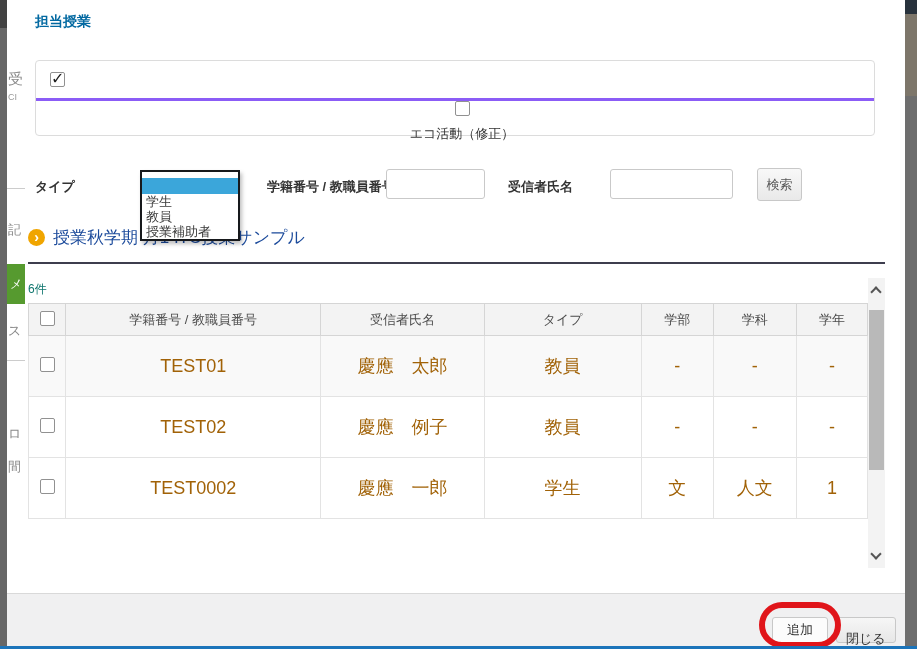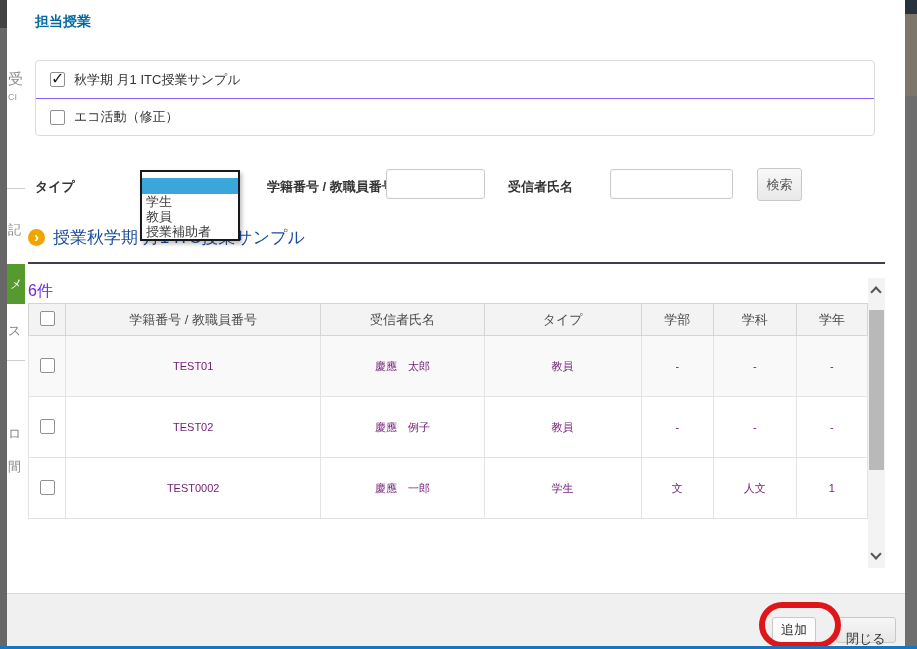--- a/index.html
+++ b/index.html
@@ -32,21 +32,21 @@
   .sem-btn.first { width:57px; border-radius:4px 0 0 4px; border-right:1px solid rgba(0,0,0,0.12); }
   .sem-btn.mid { width:57px; border-right:1px solid rgba(0,0,0,0.12); }
   .sem-btn.last { width:60px; border-radius:0 4px 4px 0; }
   .sem-btn.active { background:linear-gradient(#ee7d26,#df5f04); }
 
   
   .class-box { position:absolute; left:35px; top:60px; width:840px; background:#fff;
                border:1px solid #dcdcdc; border-radius:4px; z-index:2; }
   .class-row { height:37px; display:flex; align-items:center; padding-left:14px; gap:9px;
                font-size:13px; color:#333; cursor:pointer; }
-  .class-row + .class-row { border-top:1px solid #8b5cf6; }
+  .class-row + .class-row { border-top:3px solid #8b5cf6;flex-direction:column; }
 
   .cb { width:15px; height:15px; border:1px solid #919191; background:#fff; border-radius:2px;
         position:relative; flex:0 0 auto; display:inline-block; }
   .cb.checked::after { content:"✓"; position:absolute; top:-4px; left:0px; font-size:16px;
                        font-weight:bold; color:#1a1a1a; }
 
   
   .flt-label { position:absolute; font-size:13px; font-weight:bold; color:#333; z-index:2; }
   .type-label { left:35px; top:178px; }
   .id-label   { left:267px; top:178px; }
@@ -68,43 +68,43 @@
                cursor:pointer; white-space:nowrap; overflow:hidden; }
 
   
   .section-heading { position:absolute; left:28px; top:226px; display:flex; align-items:center; gap:8px;
                      z-index:3; width:850px; overflow:hidden; white-space:nowrap; }
   .heading-icon { width:17px; height:17px; border-radius:50%; background:#f0a500; color:#fff;
                   font-size:14px; font-weight:bold; line-height:16px; text-align:center; flex:0 0 auto; }
   .heading-icon::before { content:"›"; }
   .heading-text { font-size:17px; color:#1b4a9b; }
   .divider { position:absolute; left:28px; top:262px; width:857px; height:2px; background:#3e3e4e; z-index:2; }
-  .count { position:absolute; left:28px; top:281px; font-size:16px; color:#6d28d9; z-index:2; }
+  .count { position:absolute; left:28px; top:281px; font-size:12px; color:#0f766e; z-index:2; }
 
   
   table.recips { position:absolute; left:28px; top:303px; width:840px; border-collapse:collapse;
                  table-layout:fixed; z-index:2; background:#fff; }
   table.recips th { height:32px; background:#f3f3f3; border:1px solid #d5d5d5; font-size:13px;
                     font-weight:normal; color:#4c4c4c; text-align:center; }
-  table.recips td { height:61px; border:1px solid #e3e3e3; font-size:11px; color:#701a75; text-align:center; }
+  table.recips td { height:61px; border:1px solid #e3e3e3; font-size:18px; color:#a16207; text-align:center; }
   tr.alt td { background:#f9f9f9; }
   .col-cb { width:37px; } .col-id { width:255px; } .col-name { width:163px; } .col-type { width:157px; }
   .col-fac { width:72px; } .col-dept { width:83px; } .col-year { width:71px; }
 
   
   .scrollbar { position:absolute; left:868px; top:278px; width:17px; height:290px; background:#f3f3f3; z-index:4; }
   .sb-thumb { position:absolute; left:1px; top:32px; width:15px; height:160px; background:#b9b9b9; cursor:pointer; }
   .chev { position:absolute; left:4px; width:8px; height:8px; border-left:2px solid #555; border-top:2px solid #555; cursor:pointer; }
   .chev-up { top:10px; transform:rotate(45deg); }
   .chev-down { bottom:10px; transform:rotate(-135deg); }
 
   
   .footer { position:absolute; left:7px; top:593px; width:898px; height:53px; background:#f0f0f1;
             border-top:1px solid #d9d9d9; z-index:5; }
-  .add-btn { position:absolute; left:772px; top:617px; height:26px; padding:0 8px; font-size:13px;
+  .add-btn { position:absolute; left:772px; top:617px; height:26px; padding:0 14px; font-size:13px;
              color:#333; background:#fcfcfc; border:1px solid #c8c8c8; border-radius:3px; cursor:pointer; z-index:6; }
   .close-btn { position:absolute; left:836px; top:617px; height:26px; padding:12px 9px; font-size:13px;
                color:#333; background:linear-gradient(#f6f6f6,#e7e7e7); border:1px solid #c8c8c8;
                border-radius:3px; cursor:pointer; z-index:6; }
   .annotation { position:absolute; left:759px; top:602px; width:82px; height:46px;
                 border:6px solid #e0151a; border-radius:23px; z-index:20; pointer-events:none; }
   .bottom-line { position:absolute; left:0; top:646px; width:917px; height:3px; background:#1c74ba; z-index:50; }
 </style>
 </head>
 <body>
@@ -124,21 +124,20 @@
     <span class="frag" style="left:1px; top:425px; font-size:13px;">ロ</span>
     <span class="frag" style="left:1px; top:458px; font-size:13px;">間</span>
   </div>
 
   <div class="modal-title">担当授業</div>
 
 
   <div class="class-box">
     <div class="class-row">
       <span class="cb checked"></span>
-      <span>秋学期 月1 ITC授業サンプル</span>
     </div>
     <div class="class-row">
       <span class="cb"></span>
       <span>エコ活動（修正）</span>
     </div>
   </div>
 
   <span class="flt-label type-label">タイプ</span>
   <span class="flt-label id-label">学籍番号 / 教職員番号</span>
   <input class="txt-input id-input" type="text" value="" style="">

